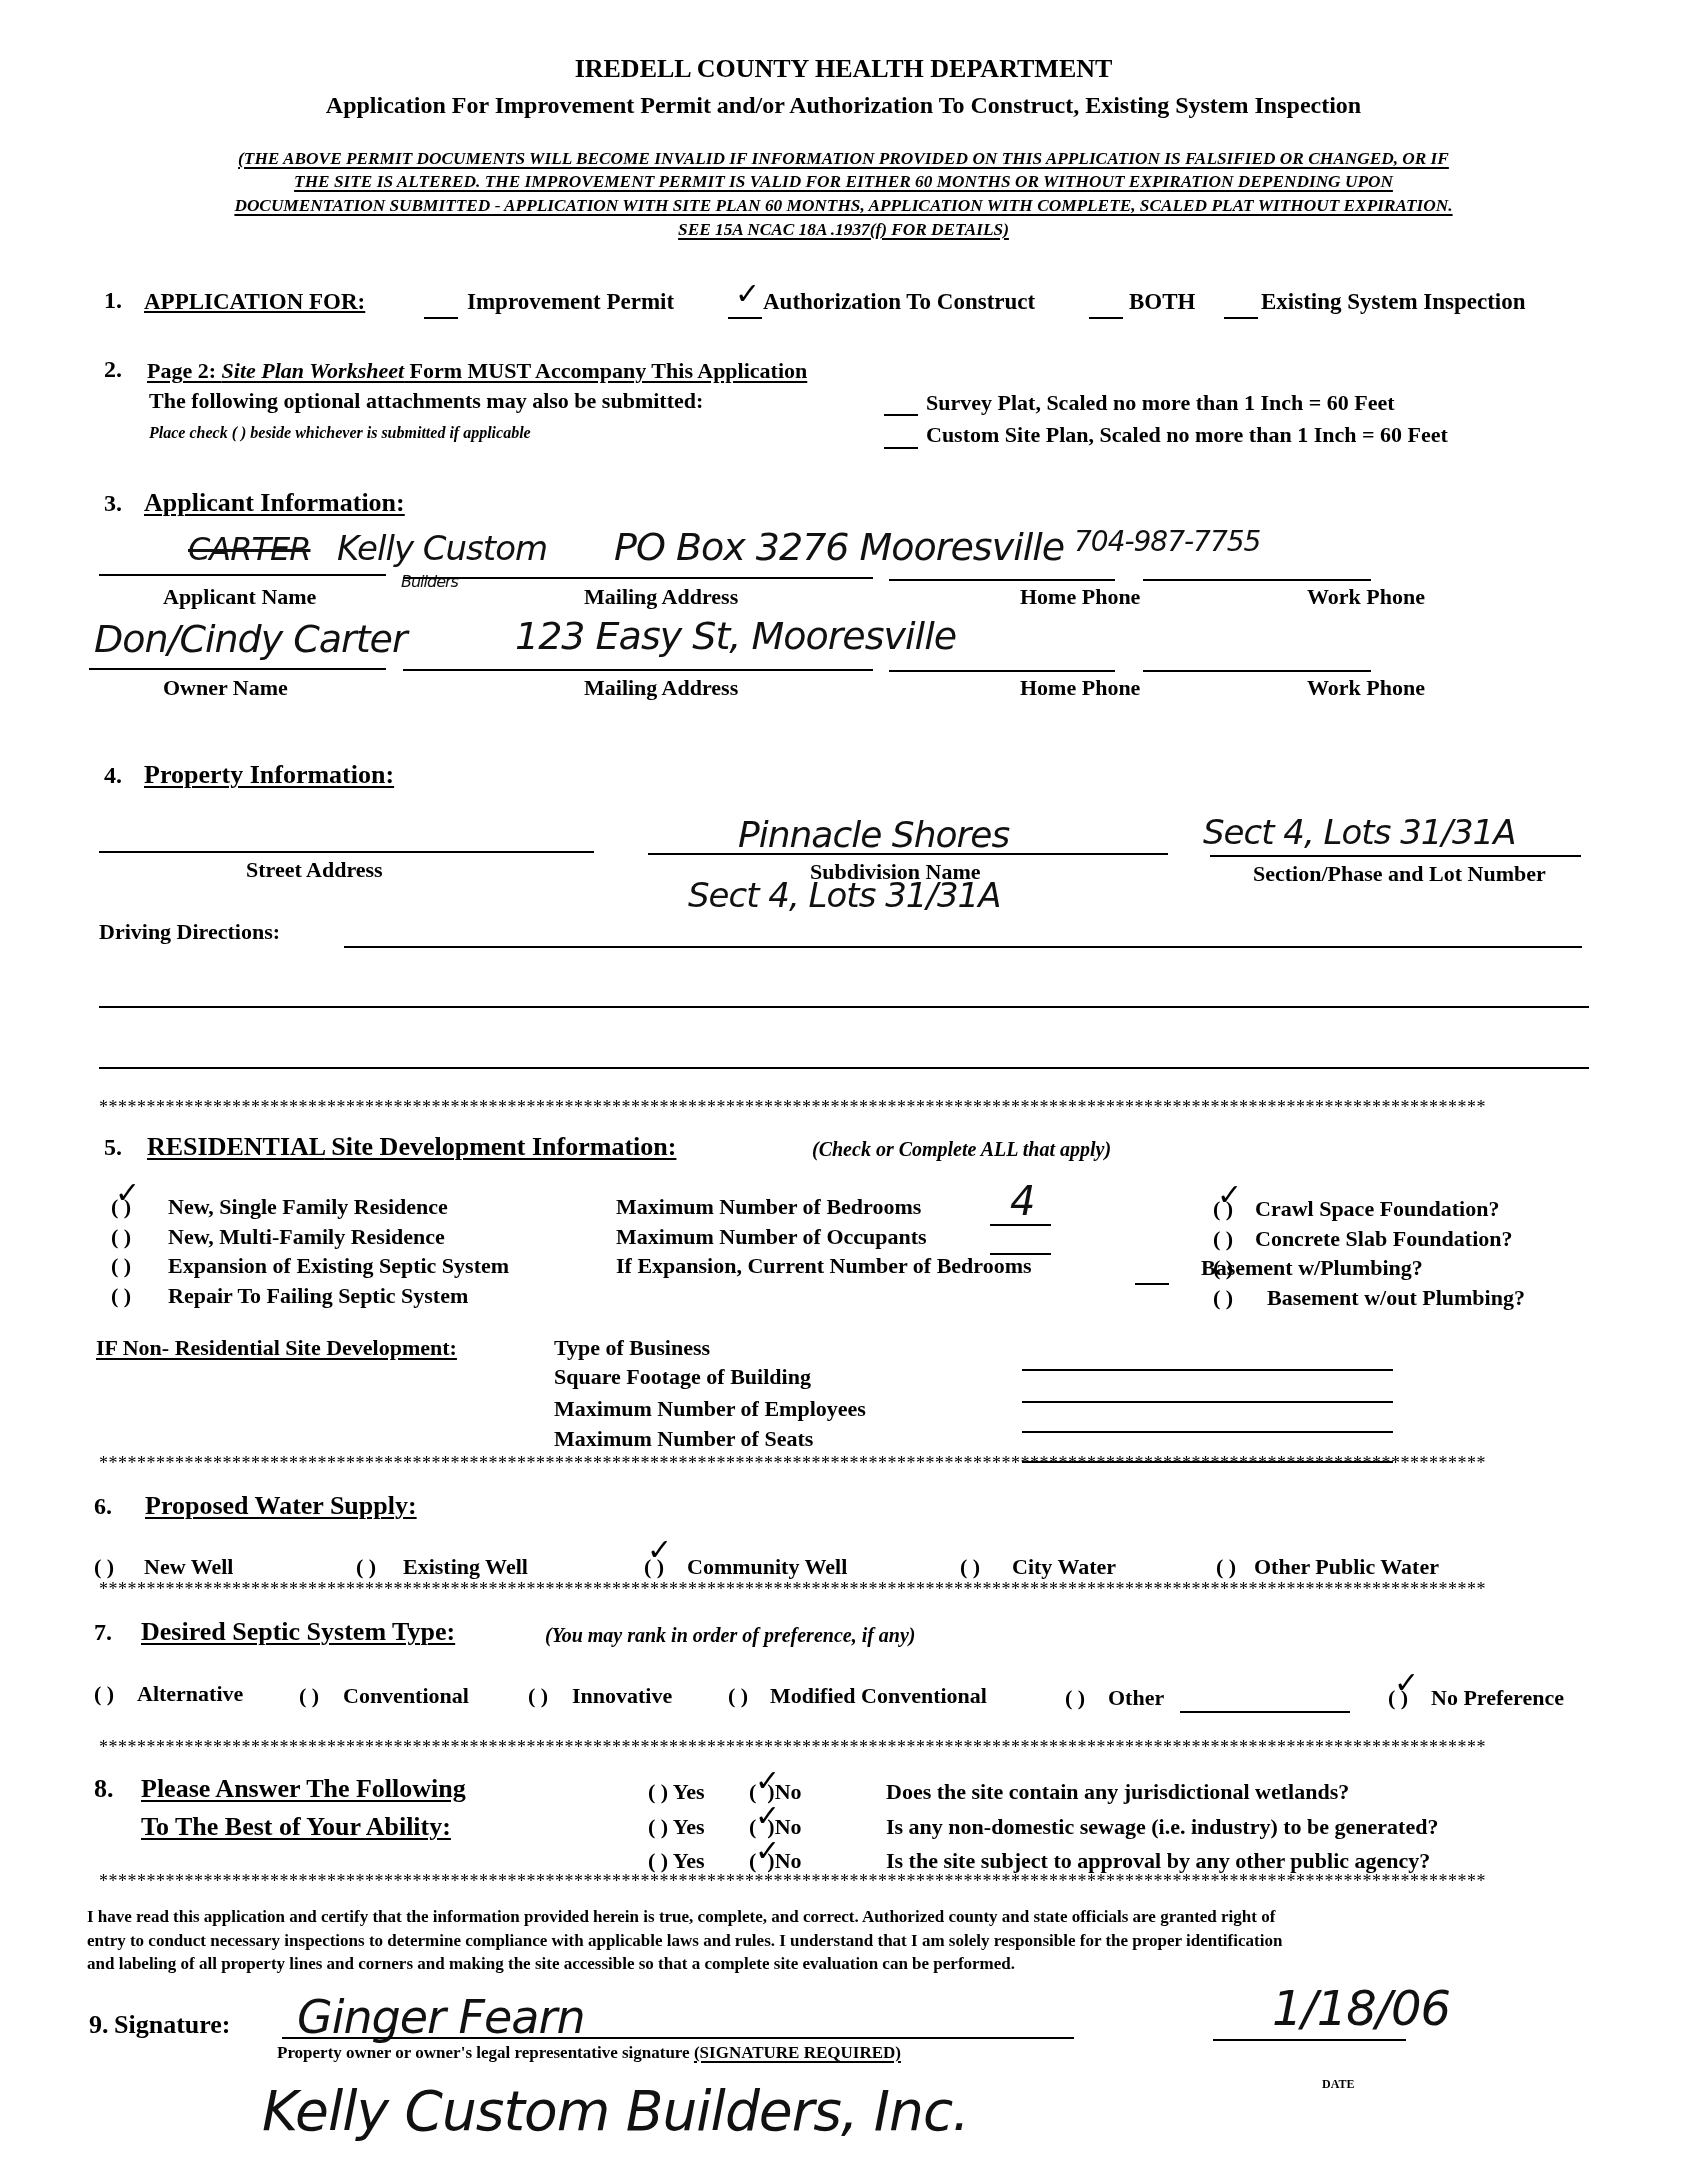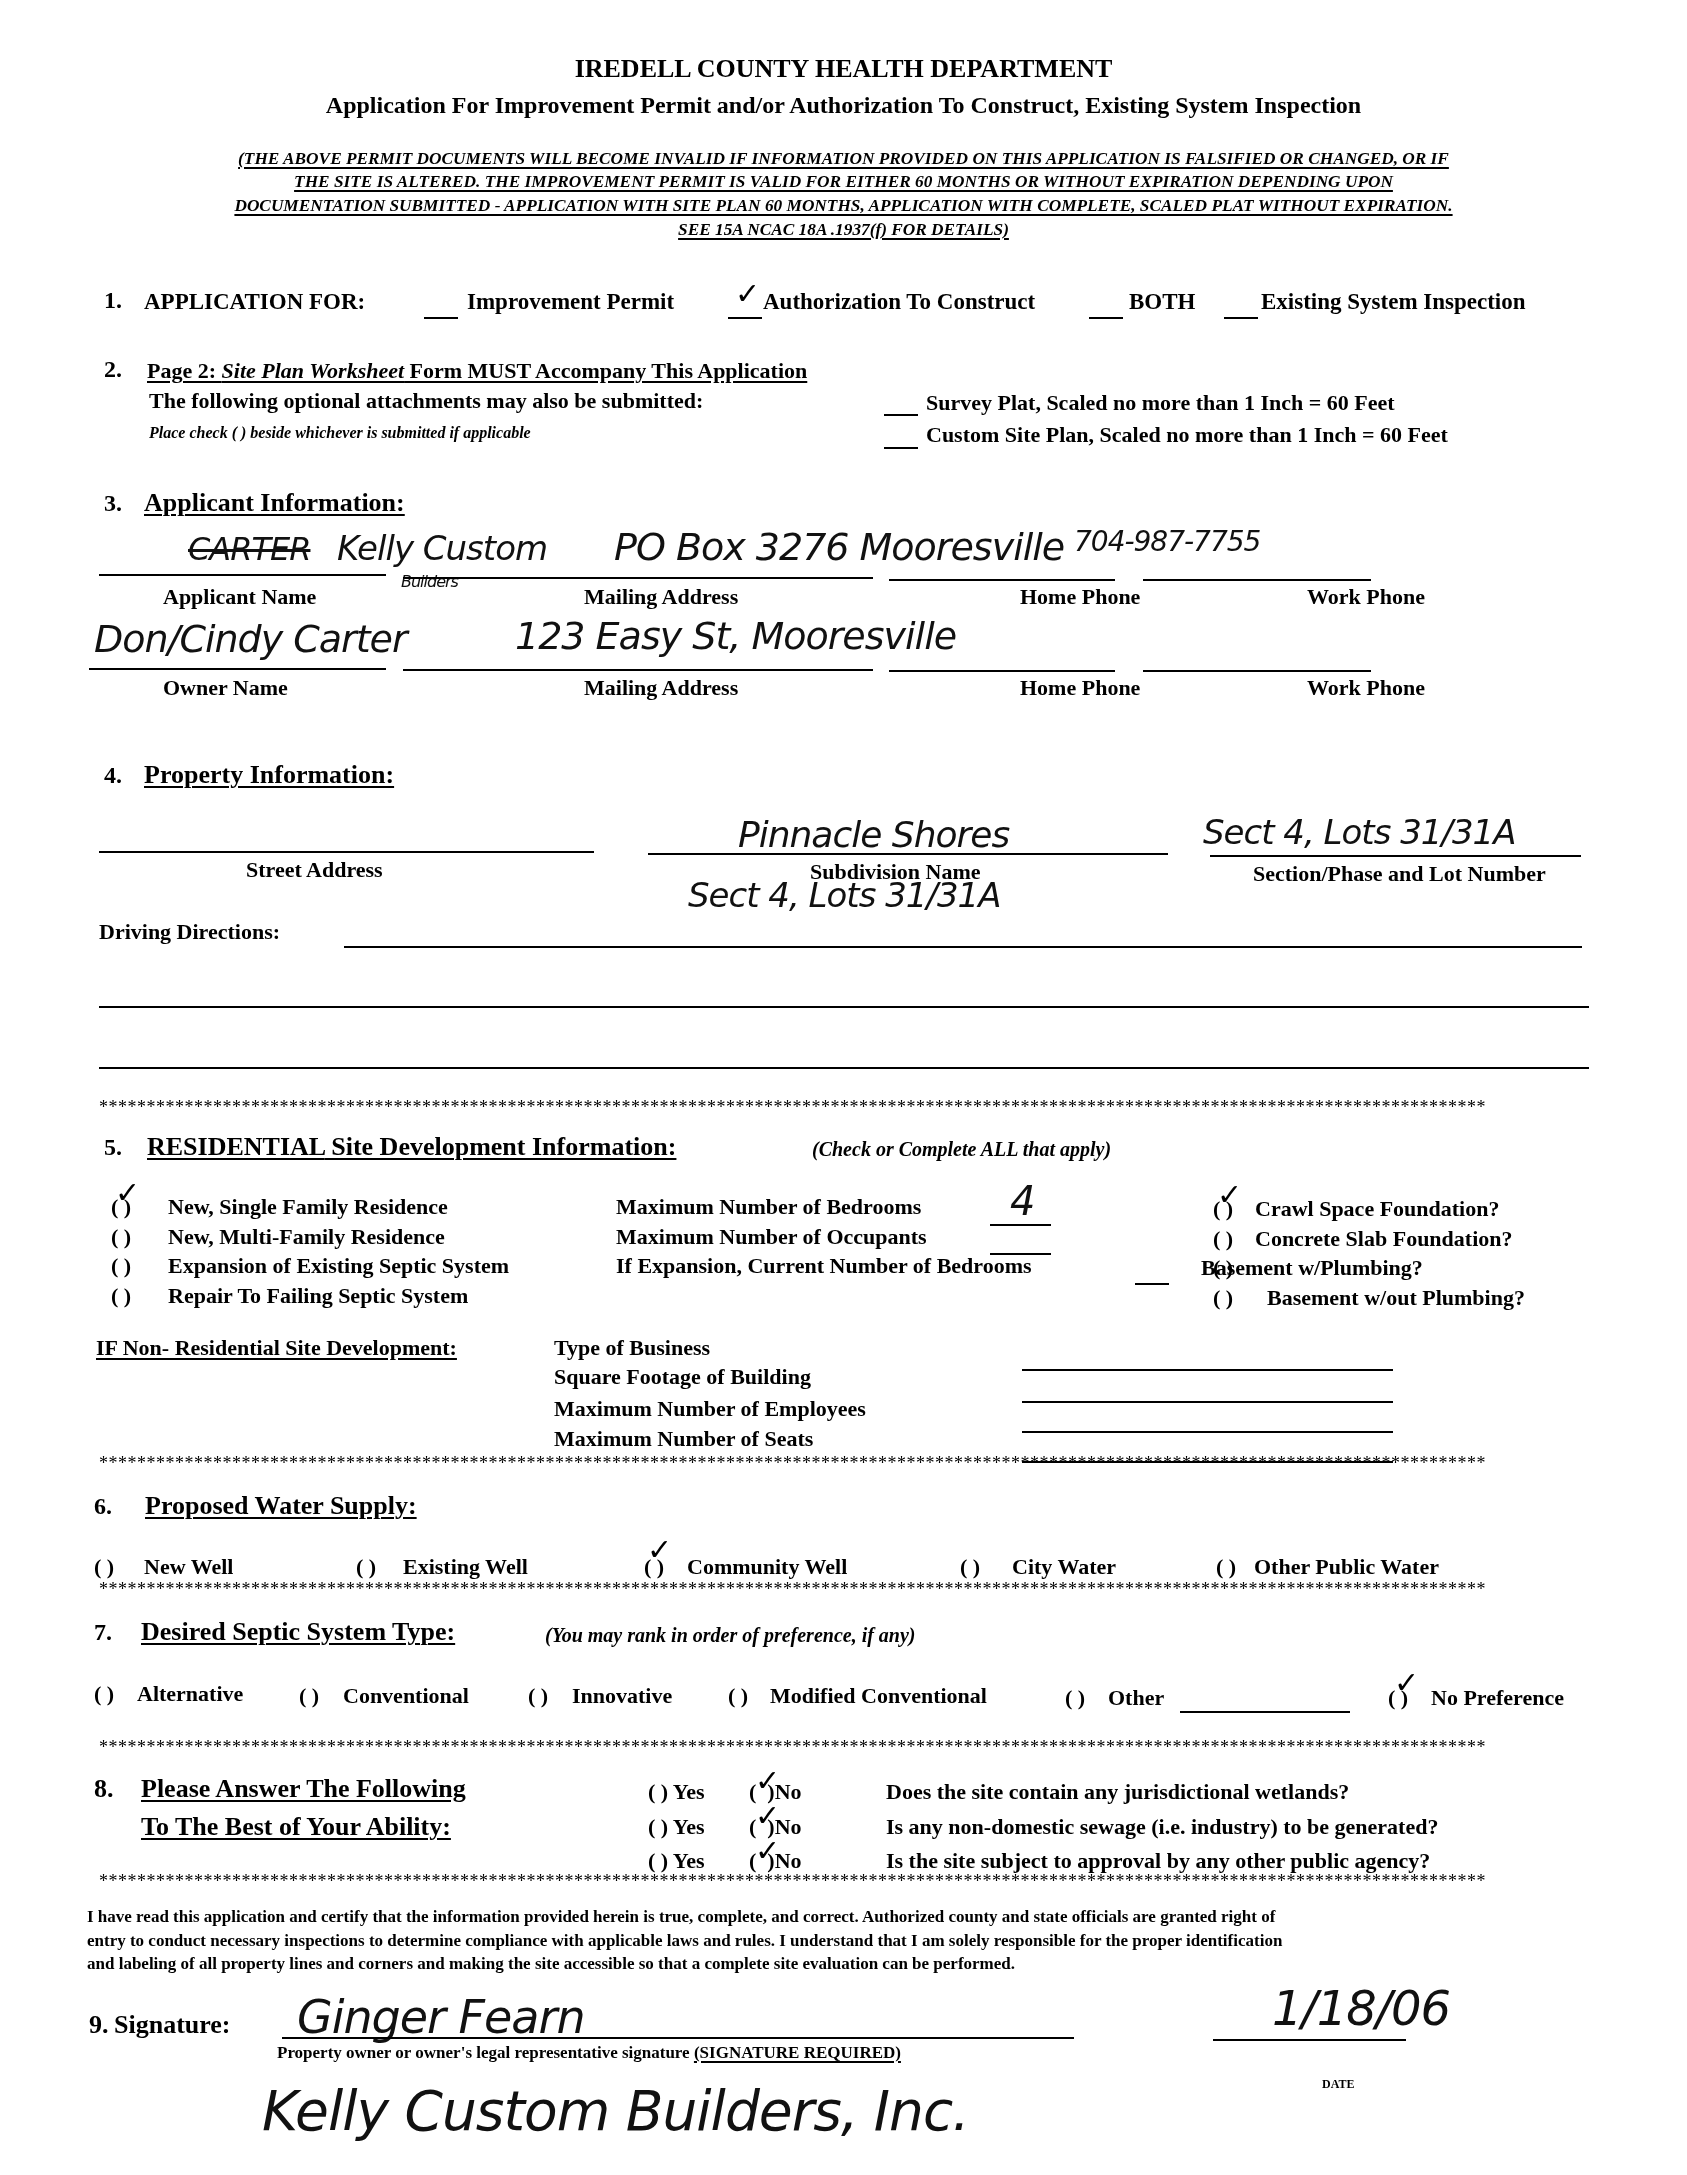--- a/index.html
+++ b/index.html
@@ -25,21 +25,21 @@
 
 <div class="abs title fs26" style="top:54px;">IREDELL COUNTY HEALTH DEPARTMENT</div>
 <div class="abs title fs24" style="top:92px;">Application For Improvement Permit and/or Authorization To Construct, Existing System Inspection</div>
 <div class="abs title ul it" style="top:149px;font-size:17.3px;">(THE ABOVE PERMIT DOCUMENTS  WILL BECOME INVALID IF INFORMATION PROVIDED ON THIS APPLICATION IS FALSIFIED OR CHANGED, OR IF</div>
 <div class="abs title ul it" style="top:172px;font-size:17.3px;">THE SITE IS ALTERED.  THE IMPROVEMENT PERMIT IS VALID FOR EITHER 60 MONTHS OR WITHOUT EXPIRATION DEPENDING UPON</div>
 <div class="abs title ul it" style="top:196px;font-size:17.3px;">DOCUMENTATION SUBMITTED - APPLICATION WITH SITE PLAN 60 MONTHS, APPLICATION WITH COMPLETE, SCALED  PLAT WITHOUT EXPIRATION.</div>
 <div class="abs title ul it" style="top:220px;font-size:17.3px;">SEE 15A NCAC 18A .1937(f) FOR DETAILS)</div>
 
 <div>
   <div class="abs fs24" style="left:104px;top:287px;">1.</div>
-  <div class="abs fs23" style="left:144px;top:289px;">APPLICATION FOR:</div>
+  <div class="abs fs23" style="left:144px;top:289px;text-decoration:underline;">APPLICATION FOR:</div>
   <div class="line" style="left:424px;top:317px;width:34px;"></div>
   <div class="abs fs23" style="left:467px;top:289px;">Improvement Permit</div>
   <div class="line" style="left:728px;top:317px;width:34px;"></div>
   <span class="check" style="left:735px;top:279px;">✓</span>
   <div class="abs fs23" style="left:763px;top:289px;">Authorization To Construct</div>
   <div class="line" style="left:1089px;top:317px;width:34px;"></div>
   <div class="abs fs23" style="left:1129px;top:289px;">BOTH</div>
   <div class="line" style="left:1224px;top:317px;width:34px;"></div>
   <div class="abs fs23" style="left:1261px;top:289px;">Existing System Inspection</div>
 </div>

